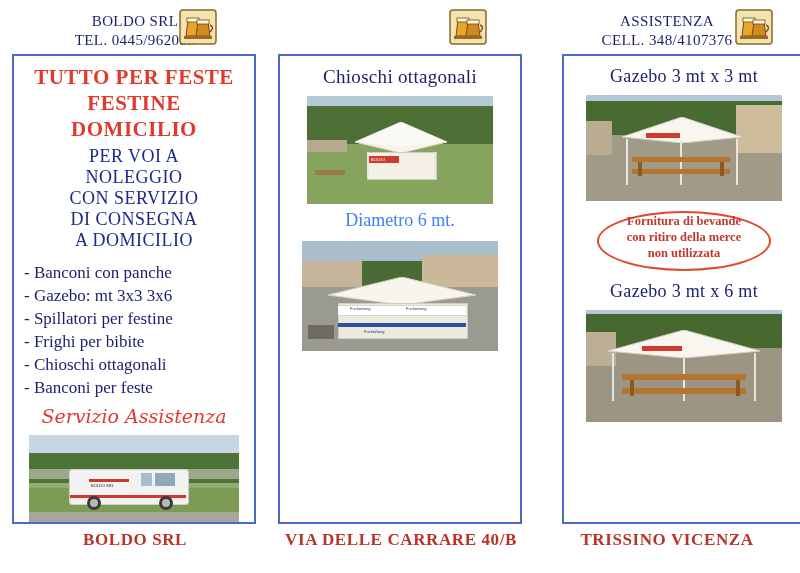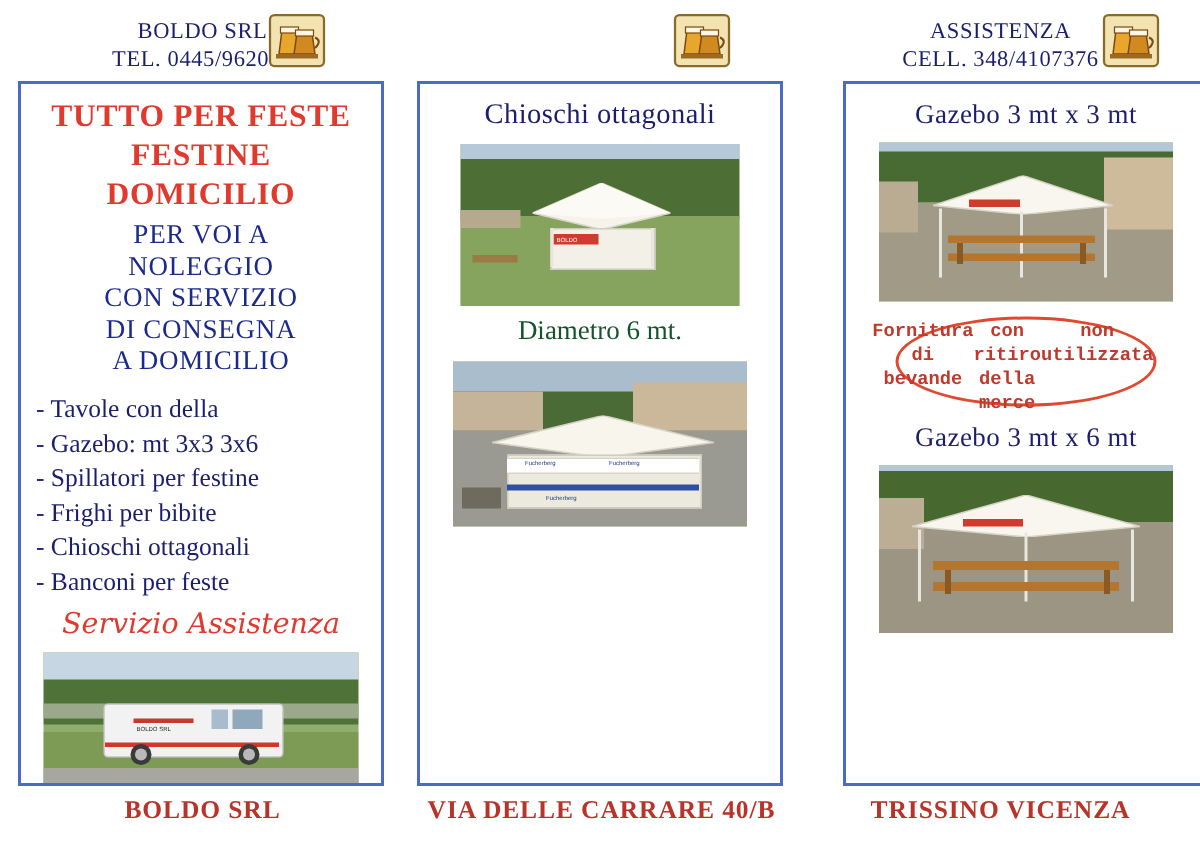--- a/index.html
+++ b/index.html
@@ -130,21 +130,21 @@
   }
   .c2-blue {
     text-align: center;
     color: #2f6fd0;
     font-size: 18px;
     line-height: 23px;
     margin-top: 6px;
   }
   .c2-dia {
     text-align: center;
-    color: #14532d;
+    color: #3b82f6;
     font-size: 18px;
     margin-top: 6px;
   }
 
   
   .c3-title {
     text-align: center;
     font-size: 18px;
     color: #1b1f6b;
     margin-top: 10px;
@@ -155,22 +155,22 @@
     width: 170px;
     height: 56px;
     border: 2px solid #e0492f;
     border-radius: 50%;
     color: #c0392b;
     font-size: 12.5px;
     font-weight: bold;
     line-height: 16px;
     text-align: center;
     display: flex;
-    justify-content: flex-end;
-    font-family: Liberation Mono, monospace;
+    flex-direction: column;
+    justify-content: flex-start;
   }
 
   
   .photo {
     position: relative;
     margin: 8px auto 0 auto;
     overflow: hidden;
     background: #8fae6d;
   }
   .photo .sky {
@@ -284,21 +284,21 @@
         <div>DOMICILIO</div>
       </div>
       <div class="c1-sub">
         <div>PER VOI A</div>
         <div>NOLEGGIO</div>
         <div>CON SERVIZIO</div>
         <div>DI CONSEGNA</div>
         <div>A DOMICILIO</div>
       </div>
       <div class="c1-list">
-        <div>- Tavole con della</div>
+        <div>- Banconi con panche</div>
         <div>- Gazebo: mt 3x3 3x6</div>
         <div>- Spillatori per festine</div>
         <div>- Frighi per bibite</div>
         <div>- Chioschi ottagonali</div>
         <div>- Banconi per feste</div>
       </div>
       <div class="c1-script">Servizio Assistenza</div>
 
       <div class="photo" style="width:210px;height:93px;">
         <div class="sky" style="height:42px;background:#c6d6e2;"></div>

